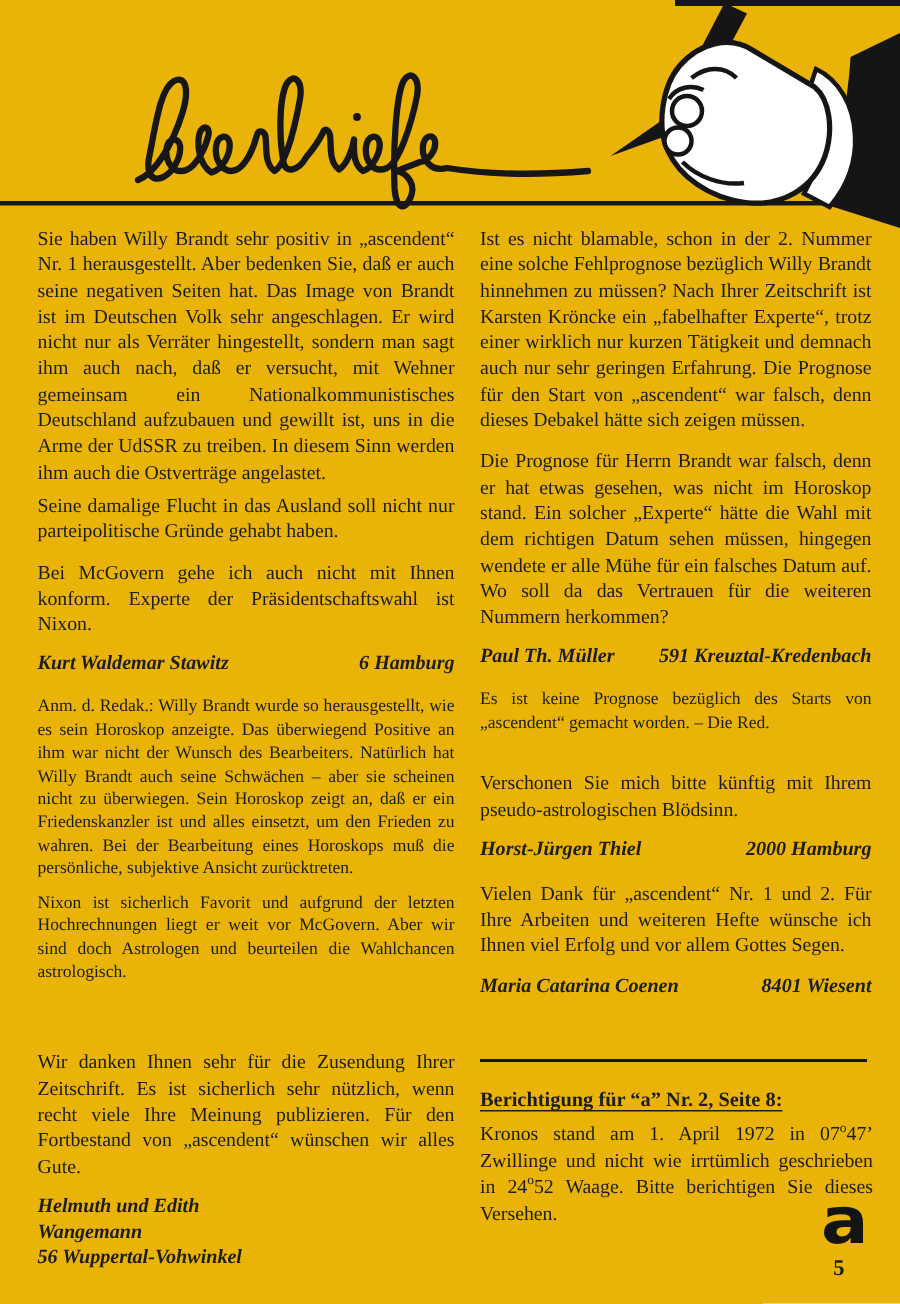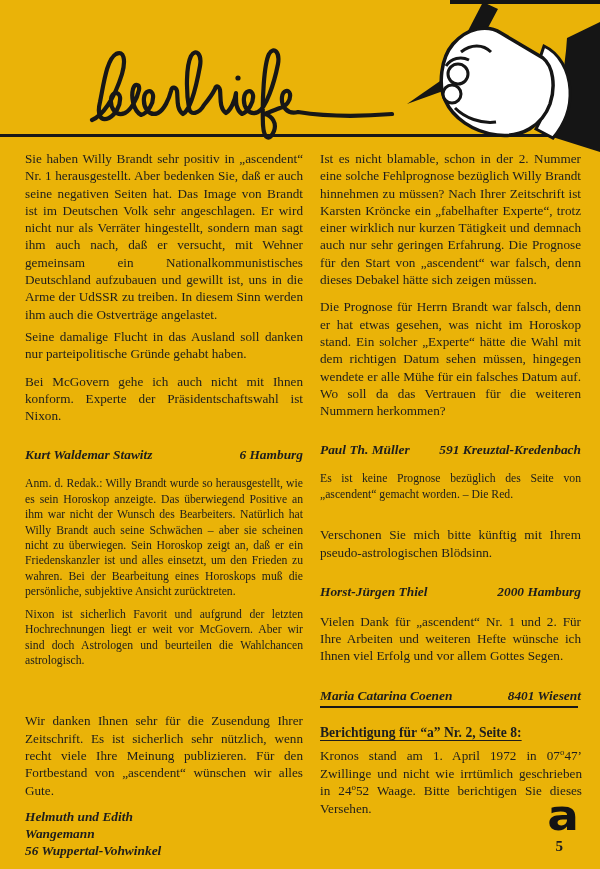--- a/index.html
+++ b/index.html
@@ -16,21 +16,21 @@
   .col{position:absolute;top:150px;}
   .col-left{left:25px;width:278px;}
   .col-right{left:320px;width:261px;}
   .col p{margin:0;text-align:justify;font-size:13.2px;line-height:17.3px;}
   .col p + p{margin-top:5px;}
   .para-sp{margin-top:10px !important;}
   .note{margin-top:13px;}
   .note p{font-size:11.7px;line-height:15.4px;}
   .note p + p{margin-top:7px;}
   .sig{display:flex;justify-content:space-between;align-items:baseline;
-       font-style:italic;font-weight:bold;font-size:13.4px;line-height:17px;margin-top:22px;}
+       font-style:italic;font-weight:bold;font-size:13.4px;line-height:17px;margin-top:9px;}
   .sig .place{text-align:right;}
   .sig-block{margin-top:9px;font-style:italic;font-weight:bold;font-size:13.4px;line-height:17px;}
   .sig-block .row{display:flex;flex-direction:column;}
   .letter-gap{margin-top:44px;}
   .letter-gap-sm{margin-top:24px;}
   .letter-gap-md{margin-top:13px;}
   
   .separator-rule{position:absolute;left:320px;top:706px;width:258px;height:2px;background:#181818;}
   .correction{position:absolute;left:320px;top:724px;width:262px;}
   .correction h3{
@@ -85,21 +85,21 @@
     <path d="M 66,52 C 76,44 88,44 96,52" fill="none" stroke="#151515" stroke-width="3"></path>
     <path d="M 74,60 C 66,56 56,58 51,66" fill="none" stroke="#151515" stroke-width="3"></path>
     <path d="M 60,108 C 70,118 86,124 101,122" fill="none" stroke="#151515" stroke-width="3"></path>
   </svg>
 
   <div class="header-rule"></div>
 
   <section class="col col-left">
     <article>
       <p>Sie haben Willy Brandt sehr positiv in „ascendent“ Nr. 1 herausgestellt. Aber bedenken Sie, daß er auch seine negativen Seiten hat. Das Image von Brandt ist im Deutschen Volk sehr angeschlagen. Er wird nicht nur als Verräter hingestellt, sondern man sagt ihm auch nach, daß er versucht, mit Wehner gemeinsam ein Nationalkommunistisches Deutschland aufzubauen und gewillt ist, uns in die Arme der UdSSR zu treiben. In diesem Sinn werden ihm auch die Ostverträge angelastet.</p>
-      <p>Seine damalige Flucht in das Ausland soll danken nur parteipolitische Gründe gehabt haben.</p>
+      <p>Seine damalige Flucht in das Ausland soll nicht nur parteipolitische Gründe gehabt haben.</p>
       <p class="para-sp">Bei McGovern gehe ich auch nicht mit Ihnen konform. Experte der Präsidentschaftswahl ist Nixon.</p>
       <div class="sig">
         <span class="name">Kurt Waldemar Stawitz</span>
         <span class="place">6 Hamburg</span>
       </div>
     </article>
 
     <aside class="note">
       <p>Anm. d. Redak.: Willy Brandt wurde so herausgestellt, wie es sein Horoskop anzeigte. Das überwiegend Positive an ihm war nicht der Wunsch des Bearbeiters. Natürlich hat Willy Brandt auch seine Schwächen – aber sie scheinen nicht zu überwiegen. Sein Horoskop zeigt an, daß er ein Friedenskanzler ist und alles einsetzt, um den Frieden zu wahren. Bei der Bearbeitung eines Horoskops muß die persönliche, subjektive Ansicht zurücktreten.</p>
       <p>Nixon ist sicherlich Favorit und aufgrund der letzten Hochrechnungen liegt er weit vor McGovern. Aber wir sind doch Astrologen und beurteilen die Wahlchancen astrologisch.</p>
@@ -121,21 +121,21 @@
     <article>
       <p>Ist es nicht blamable, schon in der 2. Nummer eine solche Fehlprognose bezüglich Willy Brandt hinnehmen zu müssen? Nach Ihrer Zeitschrift ist Karsten Kröncke ein „fabelhafter Experte“, trotz einer wirklich nur kurzen Tätigkeit und demnach auch nur sehr geringen Erfahrung. Die Prognose für den Start von „ascendent“ war falsch, denn dieses Debakel hätte sich zeigen müssen.</p>
       <p class="para-sp">Die Prognose für Herrn Brandt war falsch, denn er hat etwas gesehen, was nicht im Horoskop stand. Ein solcher „Experte“ hätte die Wahl mit dem richtigen Datum sehen müssen, hingegen wendete er alle Mühe für ein falsches Datum auf. Wo soll da das Vertrauen für die weiteren Nummern herkommen?</p>
       <div class="sig">
         <span class="name">Paul Th. Müller</span>
         <span class="place">591 Kreuztal-Kredenbach</span>
       </div>
     </article>
 
     <aside class="note">
-      <p>Es ist keine Prognose bezüglich des Seite von „ascendent“ gemacht worden. – Die Red.</p>
+      <p>Es ist keine Prognose bezüglich des Starts von „ascendent“ gemacht worden. – Die Red.</p>
     </aside>
 
     <article class="letter-gap-sm">
       <p>Verschonen Sie mich bitte künftig mit Ihrem pseudo-astrologischen Blödsinn.</p>
       <div class="sig">
         <span class="name">Horst-Jürgen Thiel</span>
         <span class="place">2000 Hamburg</span>
       </div>
     </article>
 

